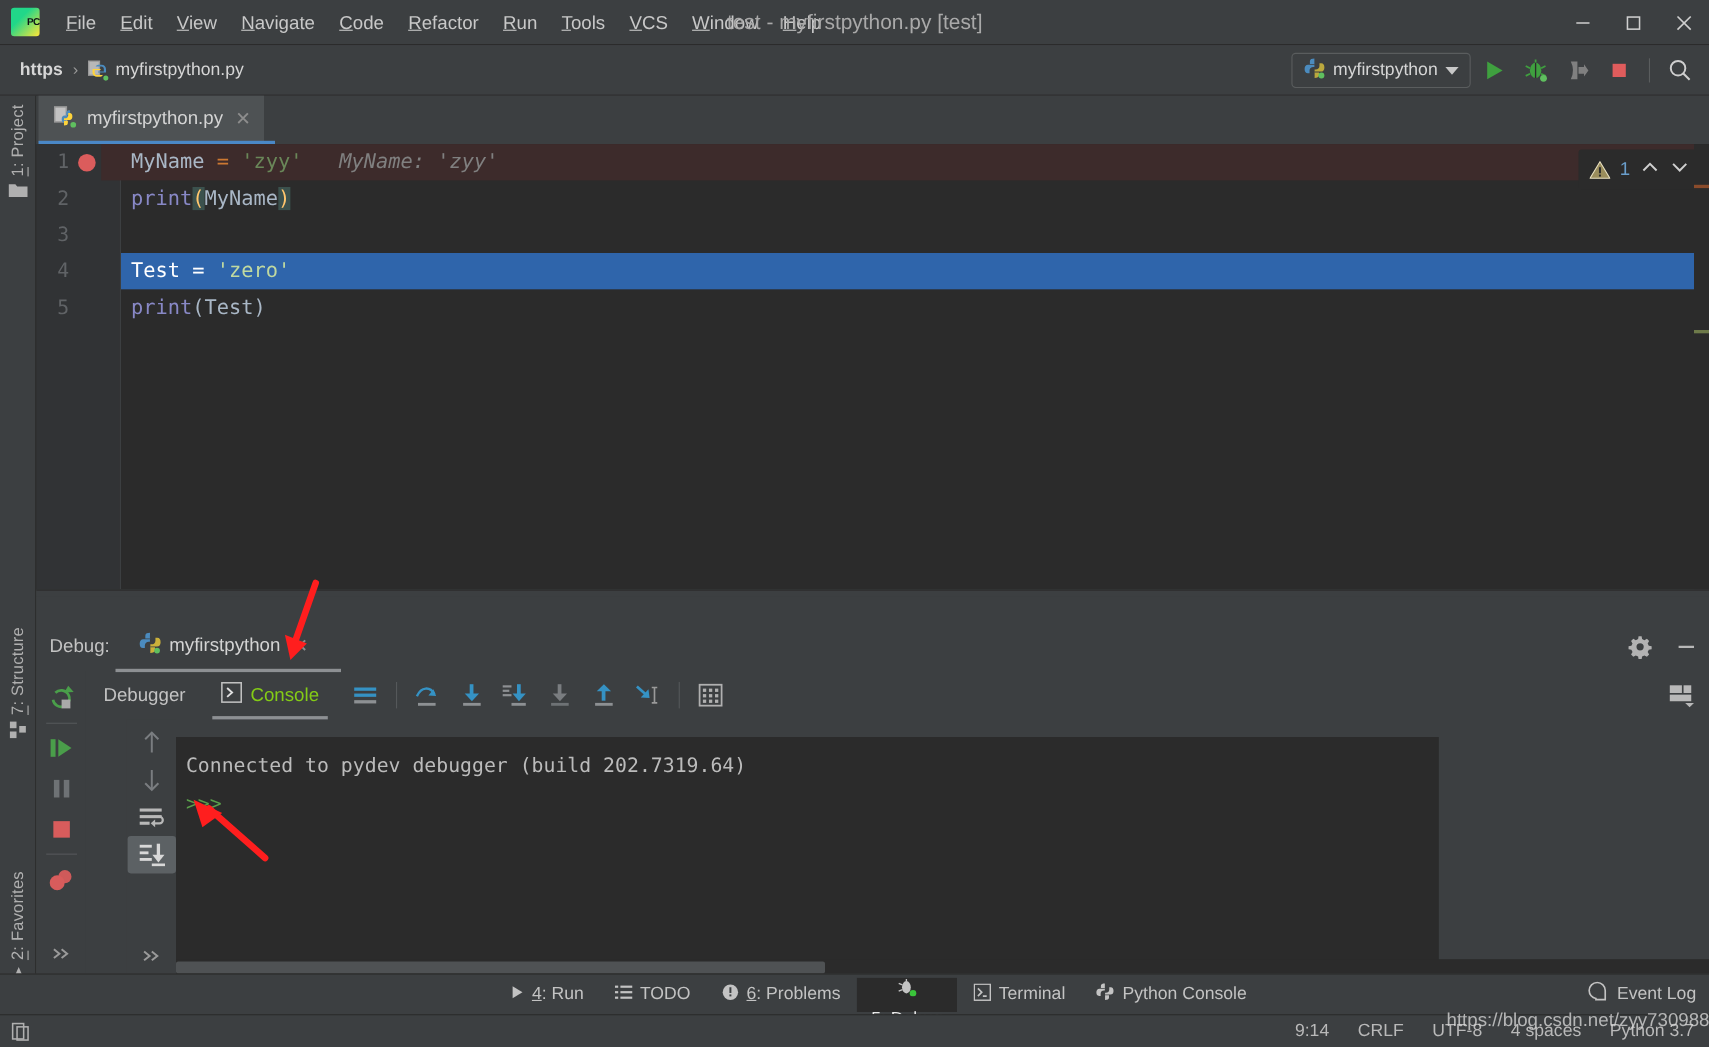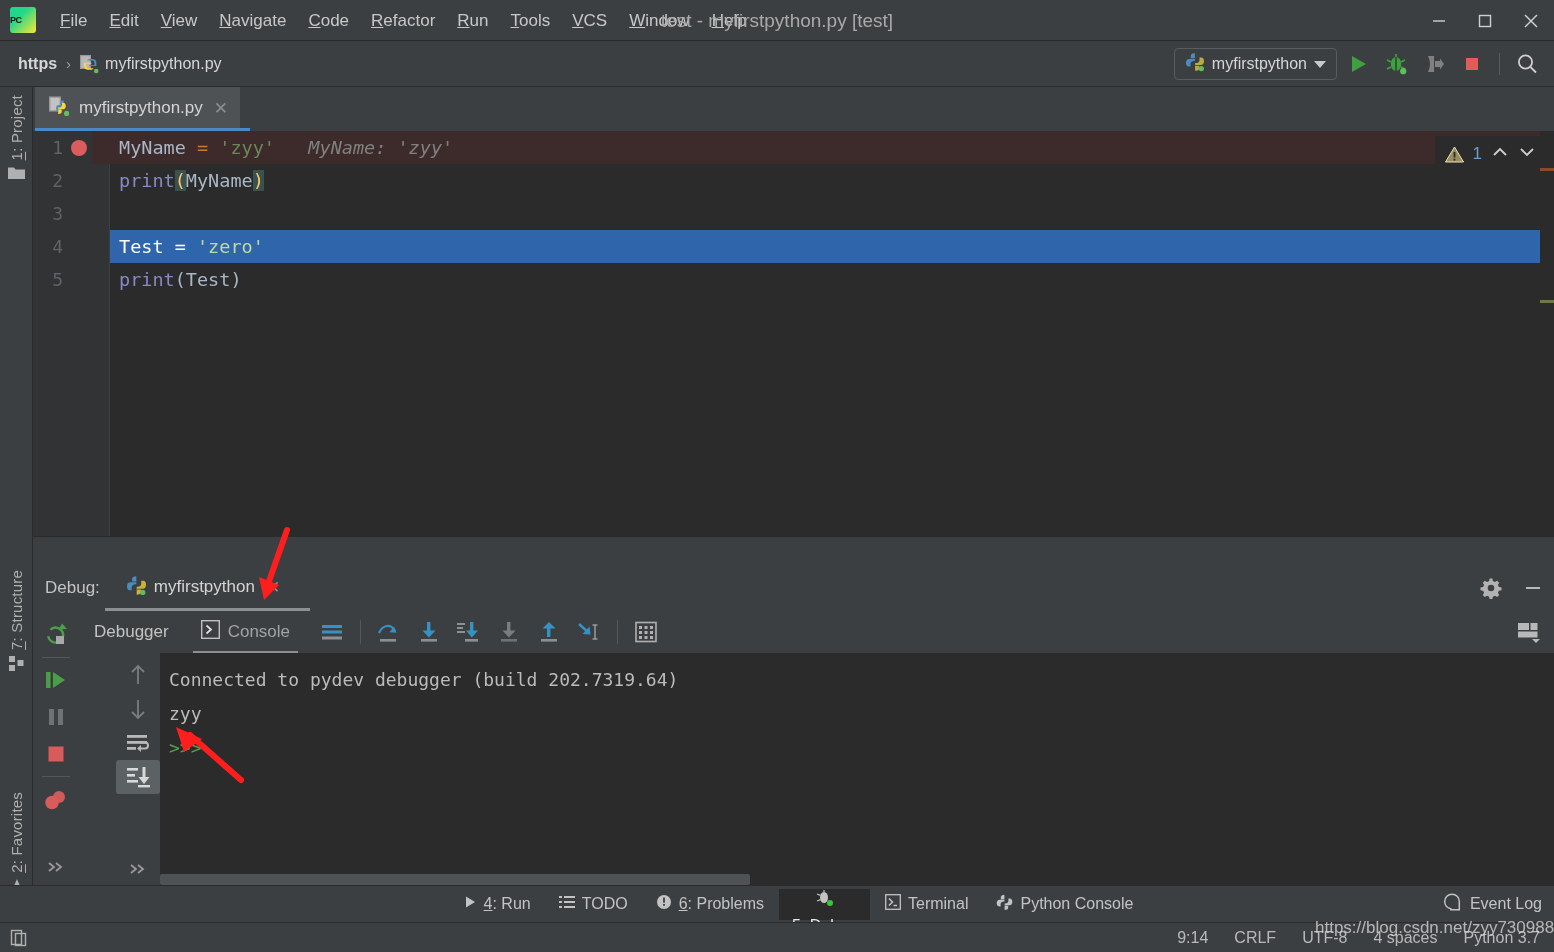--- a/index.html
+++ b/index.html
@@ -14,21 +14,21 @@
 
   
   .titlebar{
     position:absolute; left:0; top:0; width:1554px; height:41px;
     background:#3c3f41; display:flex; align-items:center;
     border-bottom:1px solid #2b2b2b;
   }
   .pc-logo{
     width:26px; height:26px; margin-left:10px; border-radius:3px;
     background:linear-gradient(135deg,#21d789 0%,#21d789 35%,#ffe537 100%);
-    display:flex; align-items:center; justify-content:flex-start;
+    display:flex; align-items:center; justify-content:flex-end;
     font-size:9px; font-weight:bold; color:#0d1117; letter-spacing:-0.5px;
     font-family:"Liberation Sans", sans-serif;
   }
   .menubar{ display:flex; align-items:center; margin-left:14px; gap:2px; }
   .menu-item{
     padding:4px 10px; font-size:17px; color:#c8c8c8; cursor:default;
     line-height:1;
   }
   .menu-item .mn{ text-decoration:underline; }
   .win-title{
@@ -190,34 +190,34 @@
   .dtb-sep{ width:28px;height:1px;background:#55585a;margin:4px 0; }
 
   .tabs-row{
     position:absolute; left:45px; top:68px; width:1476px; height:44px;
     display:flex; align-items:center; border-bottom:none;
   }
   .dtab{
     height:44px; display:flex; align-items:center; gap:8px; padding:0 16px;
     font-size:17px; color:#c3c3c3; position:relative;
   }
-  .dtab.active{ color:#a3a3a3; }
+  .dtab.active{ color:#84cc16; }
   .dtab.active::after{
     content:""; position:absolute; left:8px; right:8px; bottom:0; height:3px; background:#8d9093;
   }
   .ttb-sep{ width:1px;height:24px;background:#55585a;margin:0 8px; }
   .ttb{ width:40px;height:40px;display:flex;align-items:center;justify-content:center;border-radius:3px; }
 
   .dbg-step-col{
     position:absolute; left:82px; top:112px; width:45px; height:232px;
     background:#3c3f41; display:flex; flex-direction:column; align-items:center; padding-top:4px;
   }
 
   .console{
-    position:absolute; left:127px; top:111px; width:1394px; height:232px;
+    position:absolute; left:127px; top:128px; width:1148px; height:232px;
     background:#2b2b2b; overflow:hidden;
   }
   .cline{
     font-family:"DejaVu Sans Mono","Liberation Mono",monospace;
     font-size:18px; color:#bbbbbb; padding-left:9px; line-height:34px; white-space:pre;
   }
   .cline.prompt{ color:#5a9e4b; }
   .hscroll-track{
     position:absolute; left:127px; top:330px; width:1394px; height:14px; background:#2b2b2b;
   }
@@ -683,21 +683,20 @@
       <div class="dtb" style="margin-top:58px;">
         <svg width="22" height="16" viewBox="0 0 22 16">
           <polyline points="4,4 9,8 4,12" fill="none" stroke="#9a9a9a" stroke-width="1.8"></polyline>
           <polyline points="11,4 16,8 11,12" fill="none" stroke="#9a9a9a" stroke-width="1.8"></polyline>
         </svg>
       </div>
     </div>
 
     <div class="console">
       <div class="cline" style="margin-top:10px;">Connected to pydev debugger (build 202.7319.64)</div>
-      <div class="cline">zyy</div>
       <div class="cline"></div>
       <div class="cline prompt">&gt;&gt;&gt;</div>
     </div>
     <div class="hscroll-track">
       <div class="hscroll-thumb"></div>
     </div>
   </div>
 
   <div class="toolwin-bar">
     <div class="twb" style="margin-left:42px;">

